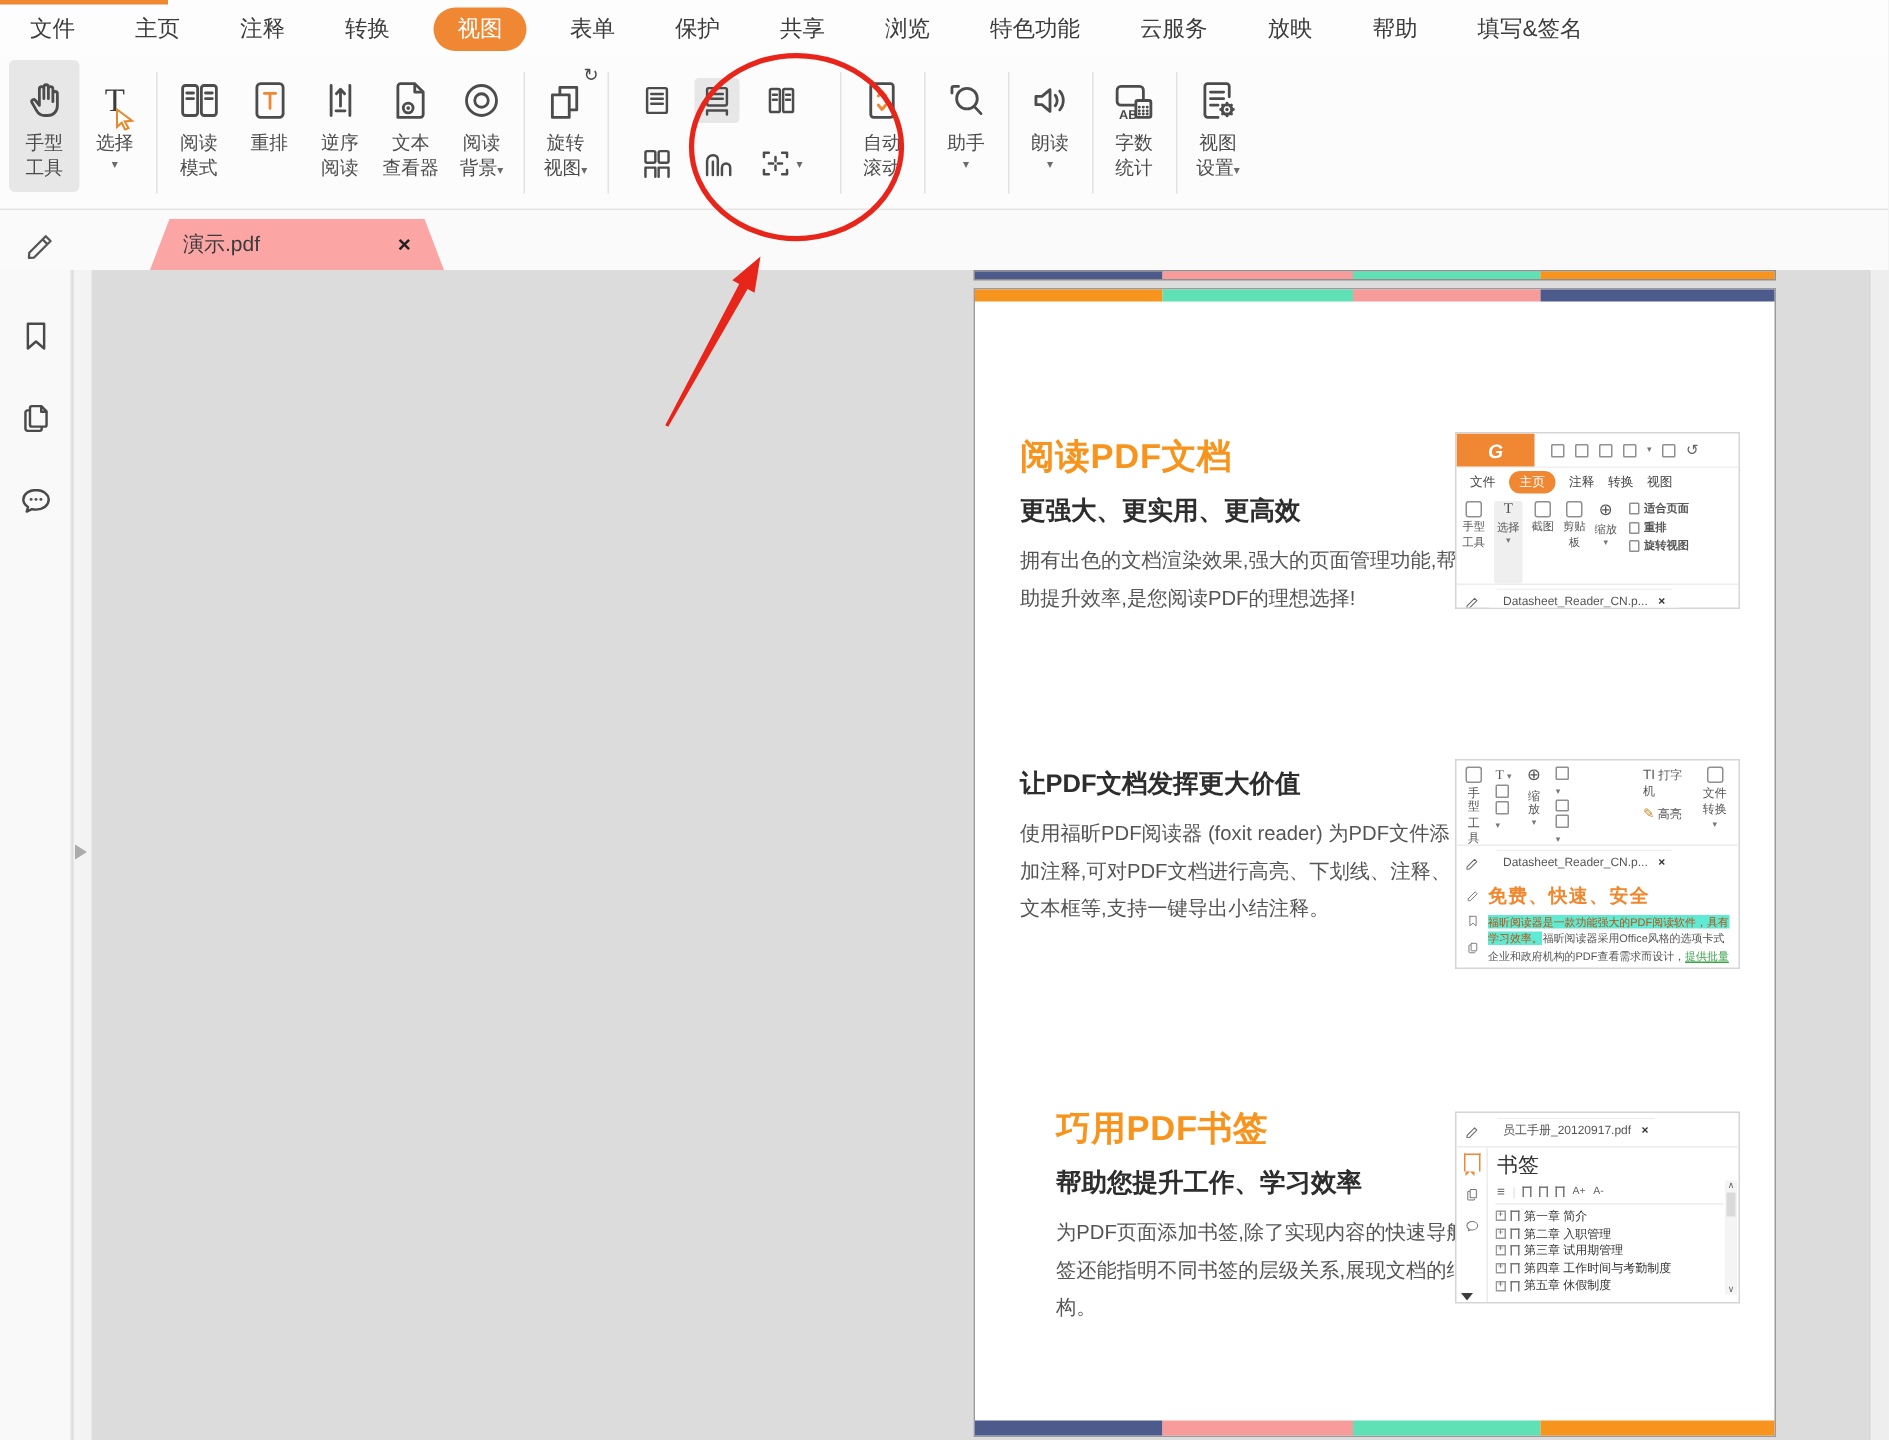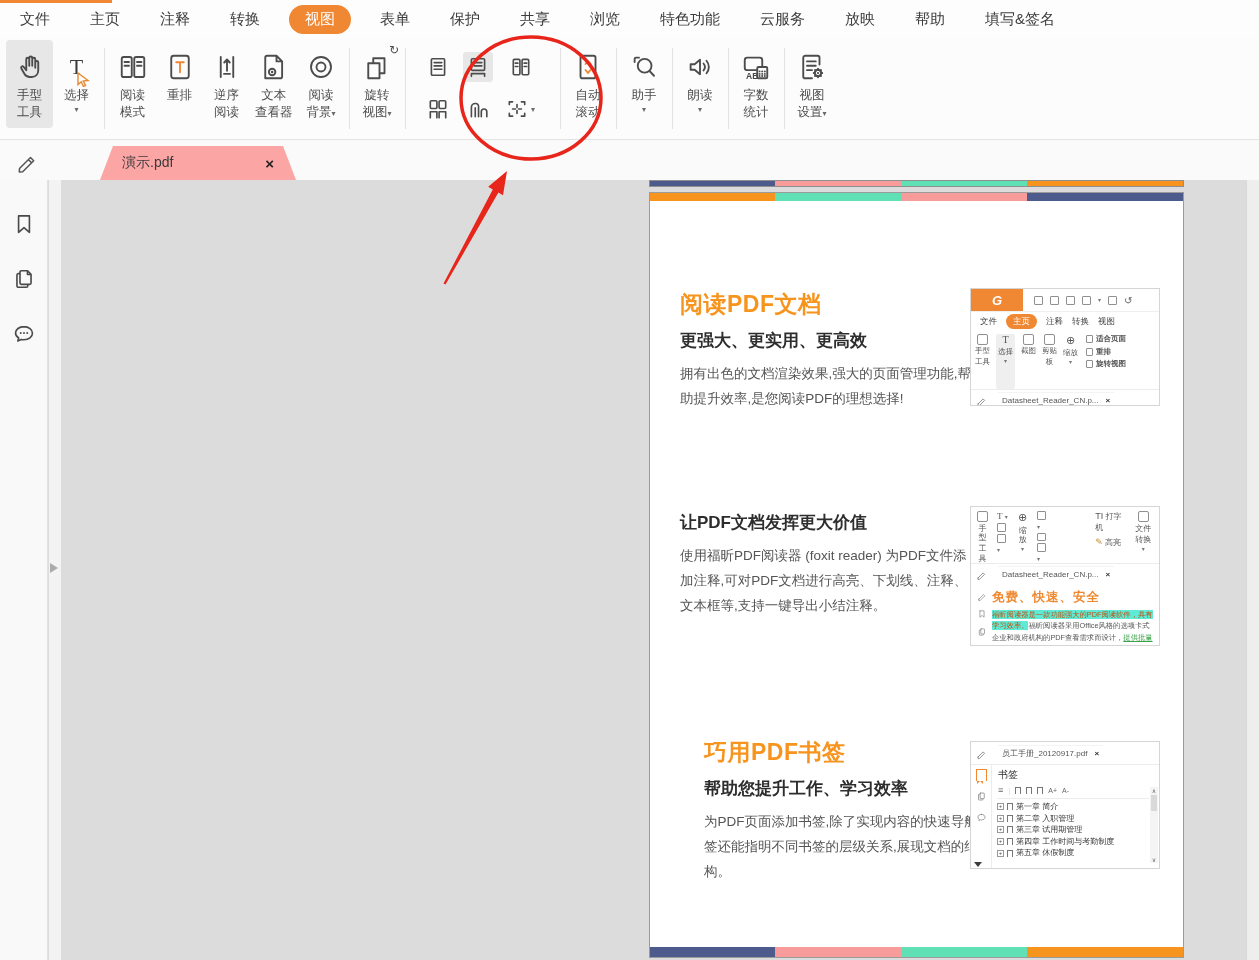--- a/index.html
+++ b/index.html
@@ -85,21 +85,21 @@
   .miniside{width:15px;display:flex;flex-direction:column;align-items:center;gap:8px;padding-top:3px;color:#888;}
   .t2text{flex:1;padding-left:3px;}
   .t2title{color:#f0882f;font-size:12.5px;font-weight:bold;letter-spacing:1px;margin:1px 0 3px 0;}
   .t2line{font-size:7.3px;line-height:1.55;color:#555;white-space:nowrap;}
   .hl{background:#5eead4;color:#c44d0e;text-align:right;}
   .gul{text-decoration:underline;text-decoration-color:#3aa34a;color:#3aa34a;}
   .t3tab{height:22px;display:flex;align-items:center;padding-left:5px;gap:5px;border-bottom:1px solid #ececec;}
   .t3body{display:flex;height:104px;position:relative;}
   .t3side{width:20px;border-right:1px solid #ececec;display:flex;flex-direction:column;align-items:center;gap:10px;padding-top:4px;}
   .t3main{flex:1;padding:2px 10px 0 5px;position:relative;}
-  .t3title{font-size:10px;color:#333;margin:1px 0 2px 1px;}
+  .t3title{font-size:14px;color:#333;margin:1px 0 2px 1px;}
   .t3icons{display:flex;align-items:center;gap:5px;border-bottom:1px solid #ececec;padding:1px 0 3px 1px;color:#666;}
   .tree{margin-top:2px;}
   .trow{display:flex;align-items:center;gap:3px;font-size:8px;color:#333;line-height:1.45;white-space:nowrap;overflow:hidden;}
   .pbx{width:7px;height:7px;border:1px solid #999;font-size:6px;line-height:5px;text-align:center;color:#555;box-sizing:border-box;background:#fff;}
   .bmk{width:6px;height:7px;border:1px solid #777;border-bottom:none;position:relative;box-sizing:border-box;}
   .t3scroll{position:absolute;right:1px;top:22px;width:8px;height:76px;background:#f4f4f4;display:flex;flex-direction:column;align-items:center;font-size:6px;color:#666;}
   .t3thumb{width:6px;height:16px;background:#d9d9d9;margin-top:1px;}
   .t3corner{position:absolute;left:3px;bottom:2px;width:0;height:0;border-top:5px solid #3c3c3c;border-left:4px solid transparent;border-right:4px solid transparent;}
   .obmk{width:9px;height:11px;border:1px solid #ef8733;border-bottom:none;position:relative;}
   .obmk:after{content:"";position:absolute;left:0;bottom:-3px;border-left:3.5px solid #ef8733;border-right:3.5px solid #ef8733;border-bottom:3px solid transparent;}

